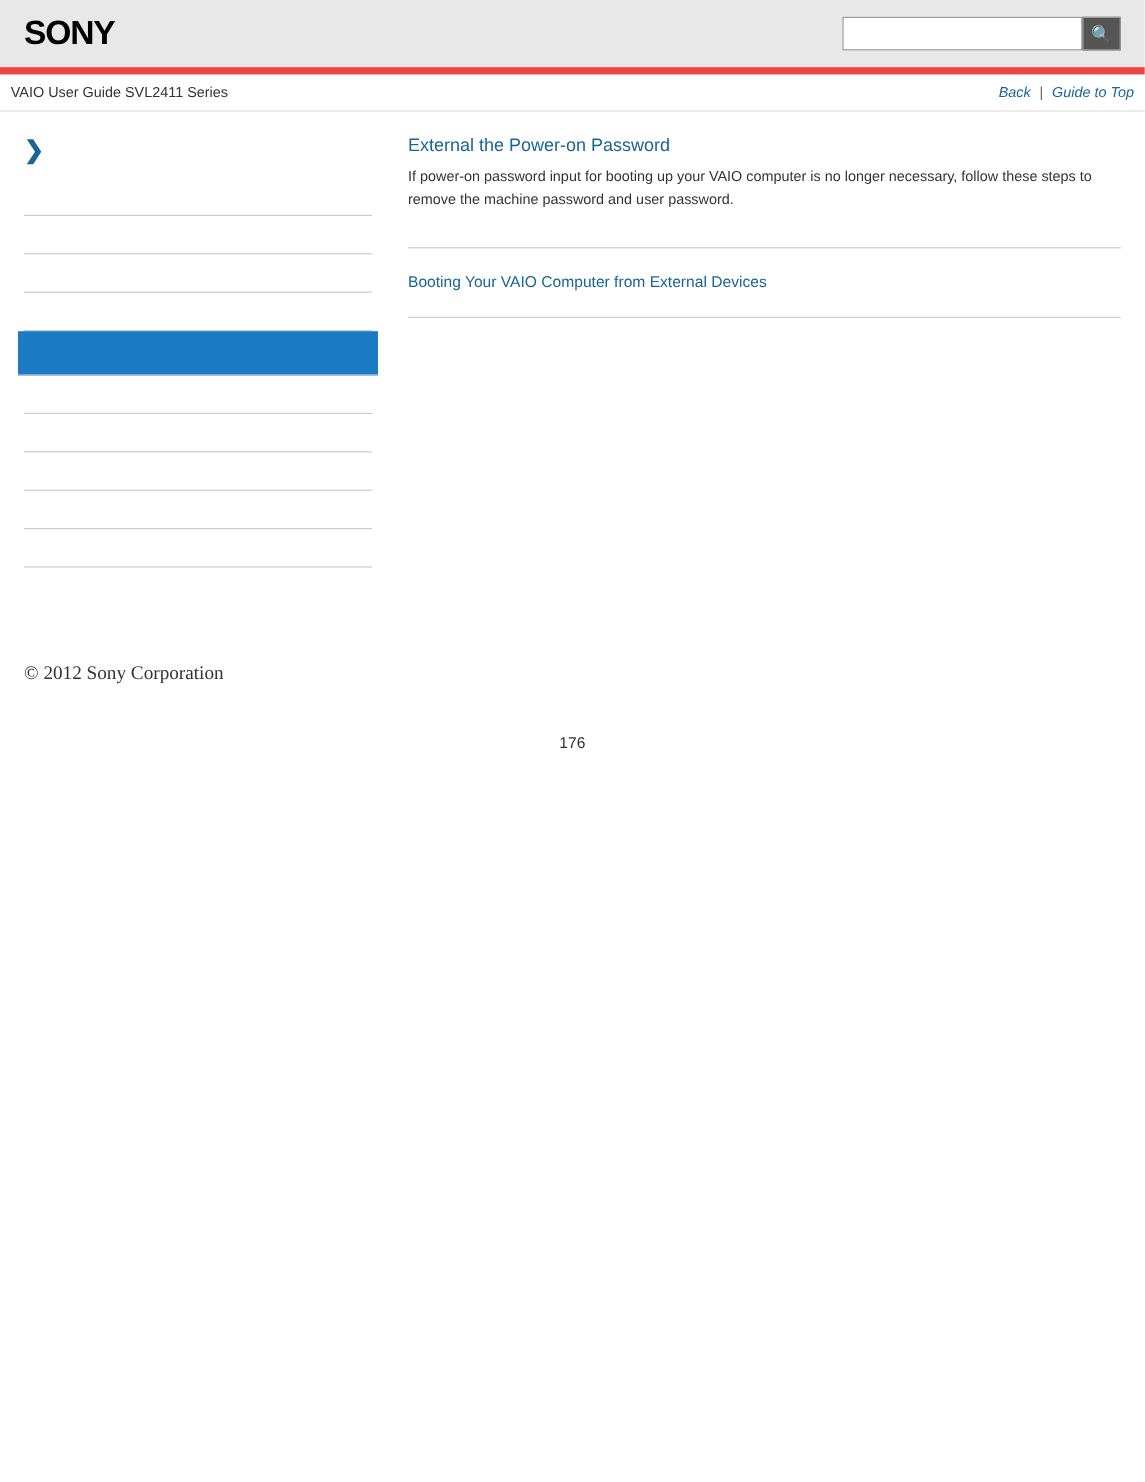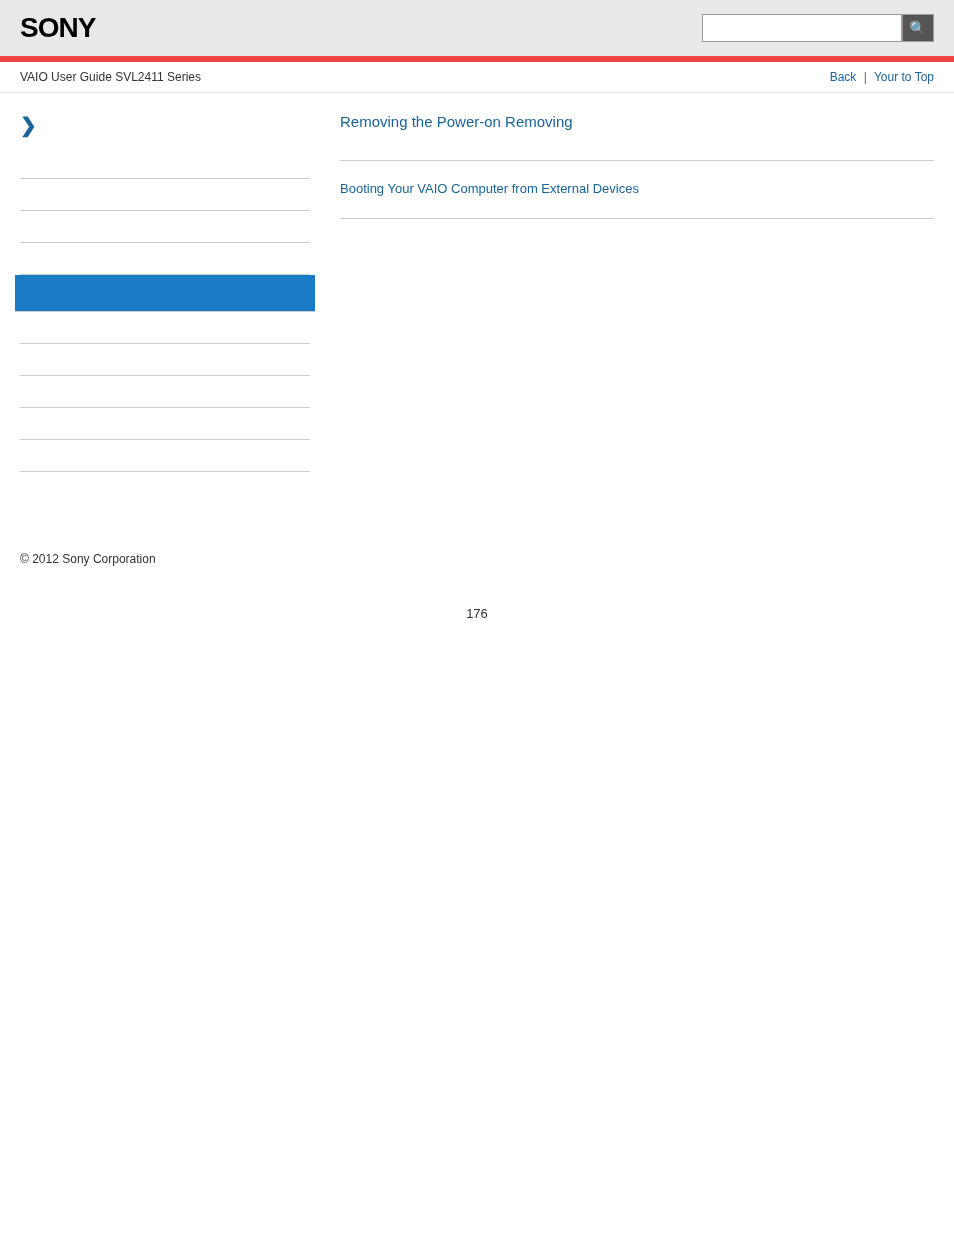--- a/index.html
+++ b/index.html
@@ -57,39 +57,40 @@
       cursor: pointer;
       display: flex;
       align-items: center;
       justify-content: center;
       color: #fff;
       font-size: 14px;
     }
 
     
     .breadcrumb-bar {
-      padding: 8px 20px;
+      padding: 8px 9px;
       display: flex;
       justify-content: space-between;
       align-items: center;
       border-bottom: 1px solid #e0e0e0;
     }
 
     .guide-title {
       font-size: 12px;
       color: #333;
     }
 
     .nav-links {
       font-size: 12px;
     }
 
     .nav-links a {
       color: #1a6496;
       text-decoration: none;
+      font-style: italic;
     }
 
     .nav-links .separator {
       margin: 0 4px;
       color: #666;
     }
 
     
     .main-content {
       display: flex;
@@ -165,23 +166,24 @@
 
     .link-item {
       font-size: 13px;
       color: #1a6496;
       text-decoration: none;
     }
 
     
     .footer {
       padding: 20px;
-      font-size: 12px;
+      font-size: 16px;
       color: #333;
       margin-top: 40px;
+      font-family: Liberation Serif, serif;
     }
 
     
     .page-number {
       text-align: center;
       padding: 20px;
       font-size: 13px;
       color: #333;
     }
   </style>
@@ -196,21 +198,21 @@
       <span>🔍</span>
     </button>
   </div>
 </div>
 
 <div class="breadcrumb-bar">
   <span class="guide-title">VAIO User Guide SVL2411 Series</span>
   <div class="nav-links">
     <a href="#">Back</a>
     <span class="separator">|</span>
-    <a href="#">Your to Top</a>
+    <a href="#">Guide to Top</a>
   </div>
 </div>
 
 <div class="main-content">
 
   <div class="sidebar">
     <div class="sidebar-arrow">❯</div>
     <ul class="sidebar-nav">
       <li style="border-bottom: 1px solid #ccc; padding: 10px 0; height: 32px;"></li>
       <li style="border-bottom: 1px solid #ccc; padding: 10px 0; height: 32px;"></li>
@@ -222,22 +224,23 @@
       <li style="border-bottom: 1px solid #ccc; padding: 10px 0; height: 32px;"></li>
       <li style="border-bottom: 1px solid #ccc; padding: 10px 0; height: 32px;"></li>
       <li style="border-bottom: 1px solid #ccc; padding: 10px 0; height: 32px;"></li>
     </ul>
   </div>
 
   <div class="content-area">
 
     <div class="content-section">
       <h2>
-        <a href="#">Removing the Power-on Removing</a>
+        <a href="#">External the Power-on Password</a>
       </h2>
+      <p>If power-on password input for booting up your VAIO computer is no longer necessary, follow these steps to remove the machine password and user password.</p>
     </div>
 
     <div class="content-section">
     </div>
 
     <hr class="content-divider">
 
     <div style="margin-bottom: 22px;">
       <a class="link-item" href="#">Booting Your VAIO Computer from External Devices</a>
     </div>

